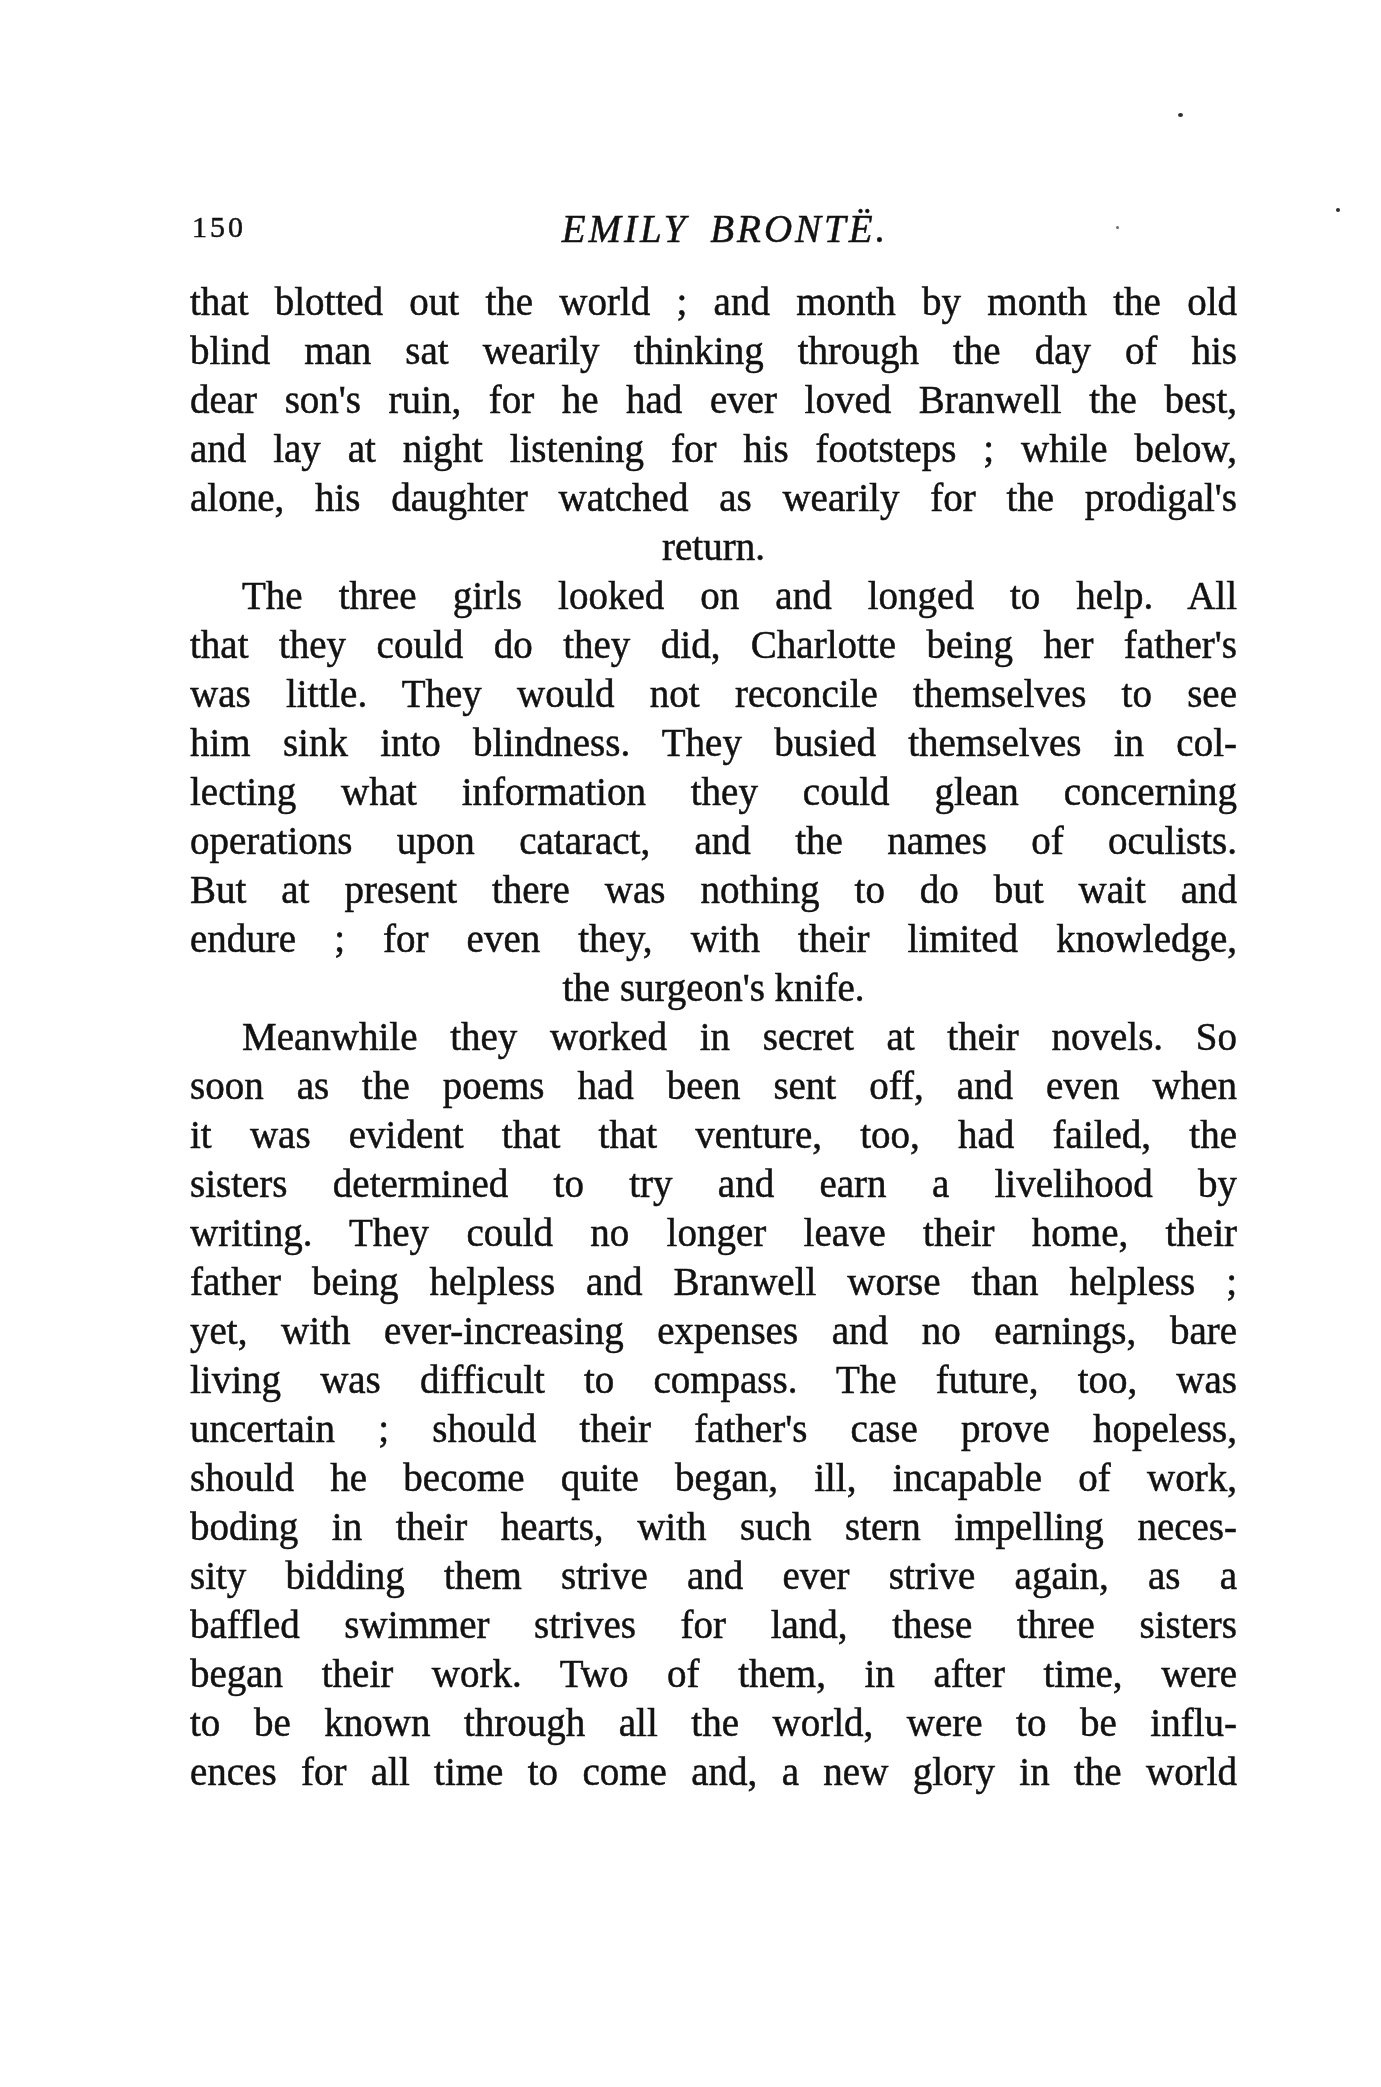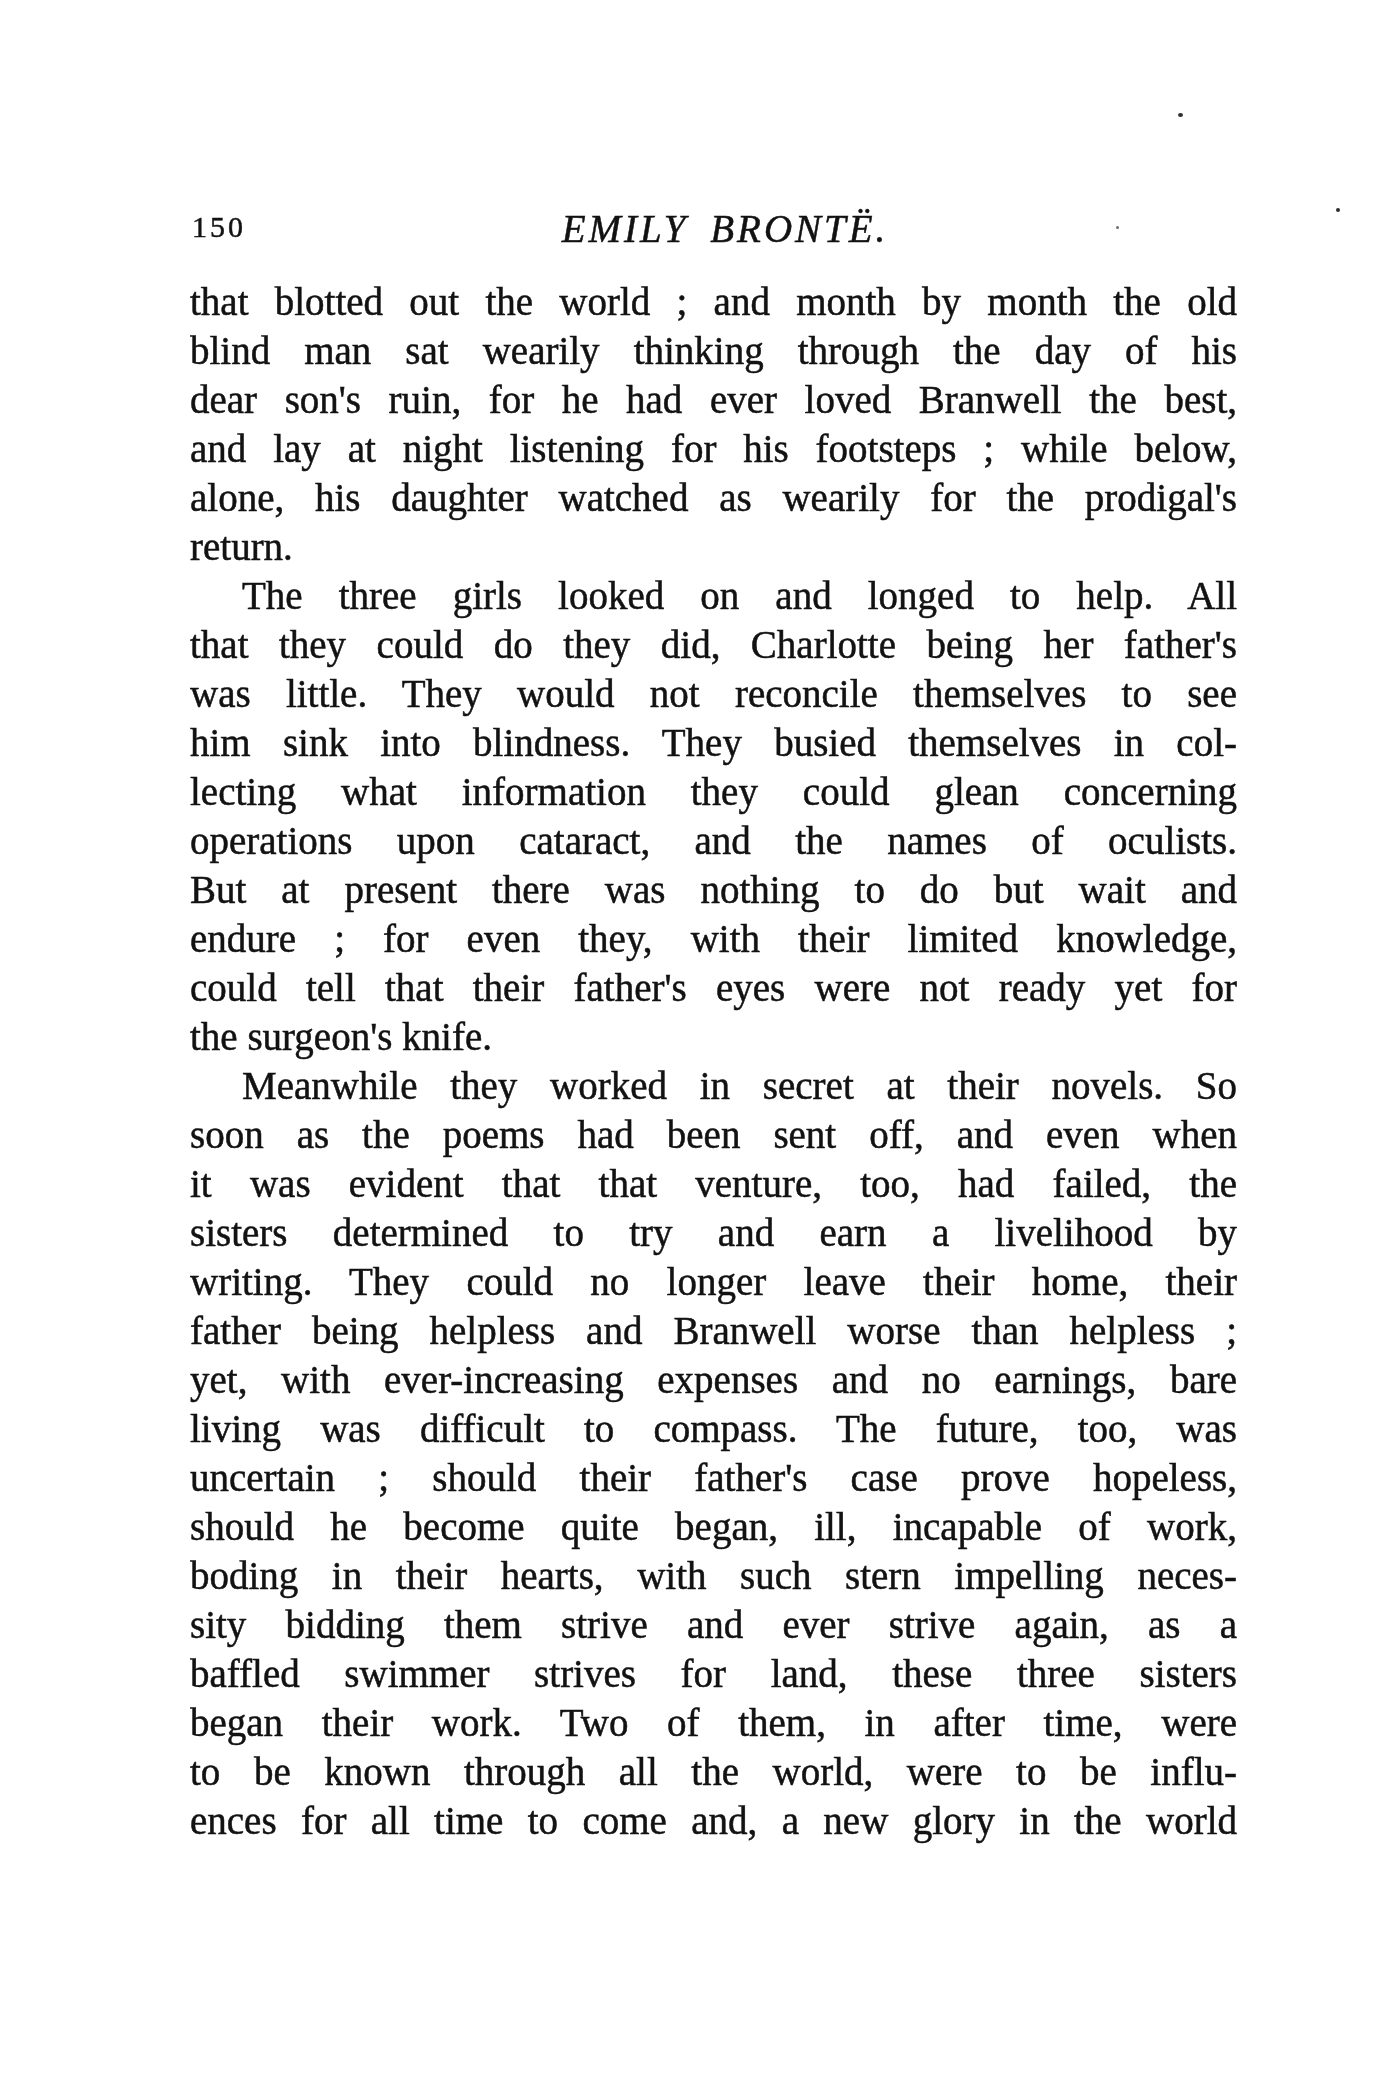--- a/index.html
+++ b/index.html
@@ -41,21 +41,21 @@
     position: absolute;
     left: 190px;
     top: 277px;
     width: 1047px;
   }
   .line {
     height: 49px;
     line-height: 49px;
     font-size: 39px;
     overflow: hidden;
-    text-align: left;
+    text-align: center;
   }
   .line.j {
     text-align: justify;
     text-align-last: justify;
   }
   .line.indent {
     text-indent: 52px;
   }
   .speck {
     position: absolute;
@@ -81,21 +81,20 @@
       <div class="line j">alone, his daughter watched as wearily for the prodigal's</div>
       <div class="line">return.</div>
       <div class="line j indent">The three girls looked on and longed to help.  All</div>
       <div class="line j">that they could do they did, Charlotte being her father's</div>
       <div class="line j">was little.  They would not reconcile themselves to see</div>
       <div class="line j">him sink into blindness.  They busied themselves in col-</div>
       <div class="line j">lecting what information they could glean concerning</div>
       <div class="line j">operations upon cataract, and the names of oculists.</div>
       <div class="line j">But at present there was nothing to do but wait and</div>
       <div class="line j">endure ; for even they, with their limited knowledge,</div>
-      <div class="line j">could tell that their father's eyes were not ready yet for</div>
       <div class="line">the surgeon's knife.</div>
       <div class="line j indent">Meanwhile they worked in secret at their novels.  So</div>
       <div class="line j">soon as the poems had been sent off, and even when</div>
       <div class="line j">it was evident that that venture, too, had failed, the</div>
       <div class="line j">sisters determined to try and earn a livelihood by</div>
       <div class="line j">writing.  They could no longer leave their home, their</div>
       <div class="line j">father being helpless and Branwell worse than helpless ;</div>
       <div class="line j">yet, with ever-increasing expenses and no earnings, bare</div>
       <div class="line j">living was difficult to compass.  The future, too, was</div>
       <div class="line j">uncertain ; should their father's case prove hopeless,</div>

